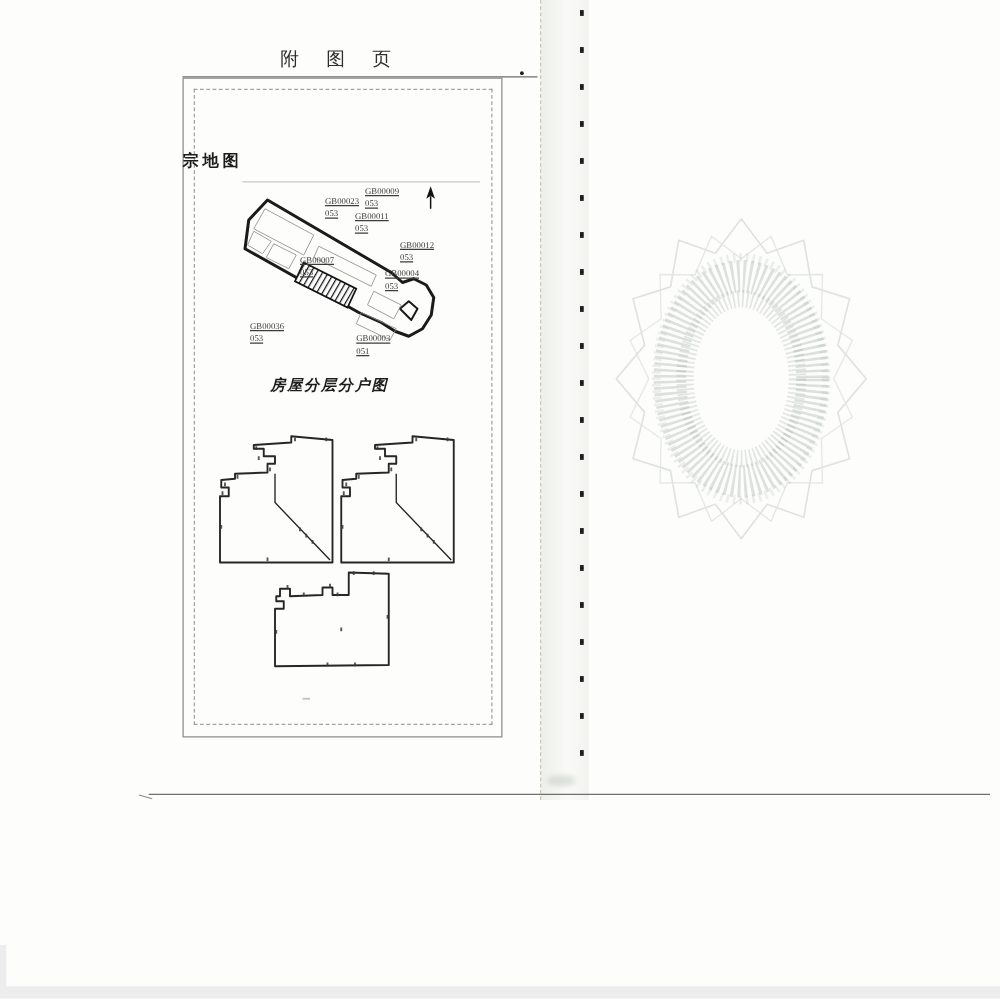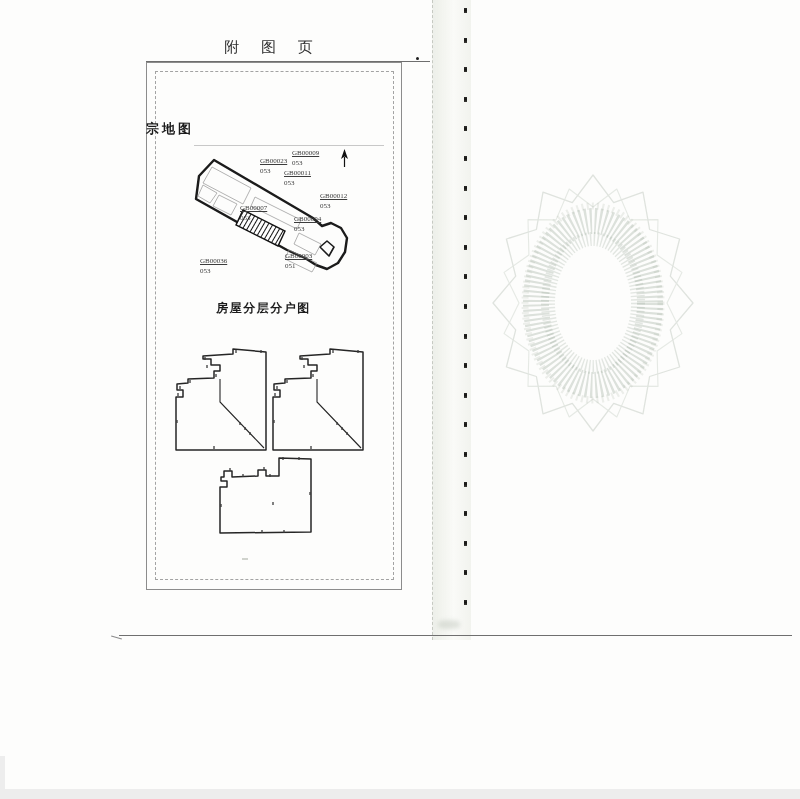--- a/index.html
+++ b/index.html
@@ -11,25 +11,25 @@
   .rule-top{position:absolute;left:146px;top:61px;width:284px;height:1px;background:#6e6e6e;}
   .tiny-dot{position:absolute;left:416px;top:57px;width:3px;height:3px;background:#1d1d1d;border-radius:50%;}
   
   .solid-box{position:absolute;left:146px;top:62px;width:254px;height:526px;border:1px solid #8c8c8c;background:transparent;}
   .dashed-box{position:absolute;left:155px;top:71px;width:237px;height:507px;border:1px dashed #a3a3a3;}
   
   .map-title{position:absolute;left:146px;top:120px;width:254px;text-align:left;
     font-size:13px;font-weight:bold;color:#1c1c1c;letter-spacing:3px;}
   .crease{position:absolute;left:194px;top:145px;width:190px;height:1px;background:#9d9d9d;opacity:.55;}
   .floor-title{position:absolute;left:146px;top:300px;width:235px;text-align:center;
-    font-size:12px;font-weight:bold;color:#1c1c1c;letter-spacing:1.5px;}
+    font-size:12px;font-weight:bold;color:#1c1c1c;letter-spacing:1.5px;font-style:italic;}
   
   .plabel{position:absolute;width:32px;font-size:7px;line-height:1.45;color:#3c3c3c;text-align:left;}
   .plabel .code{display:block;text-decoration:underline;white-space:nowrap;}
-  .plabel .num{display:block;}
+  .plabel .num{display:block;text-decoration:underline;}
   
   .overlay{position:absolute;left:0;top:0;width:800px;height:799px;pointer-events:none;}
   
   .gutter{position:absolute;left:432px;top:0;width:38px;height:640px;
     background:linear-gradient(90deg,rgba(224,228,218,.55),rgba(238,240,233,.25) 55%,rgba(229,232,223,.45));
     border-left:1px dashed #c6c9c2;}
   .stitches{position:absolute;left:464px;top:8px;width:3px;height:612px;
     background:repeating-linear-gradient(180deg,#2e2d2b 0px,#151513 2.5px,#3a3935 5px,
       rgba(0,0,0,0) 5px,rgba(0,0,0,0) 29.6px);}
   .smudge{position:absolute;left:438px;top:620px;width:22px;height:9px;background:#aeb6aa;
@@ -123,29 +123,29 @@
     <span class="num">053</span>
   </div>
   <div class="plabel" style="left:320px;top:191px">
     <span class="code">GB00012</span>
     <span class="num">053</span>
   </div>
   <div class="plabel" style="left:240px;top:203px">
     <span class="code">GB00007</span>
     <span class="num">053</span>
   </div>
-  <div class="plabel" style="left:294px;top:214px">
+  <div class="plabel" style="left:308px;top:214px">
     <span class="code">GB00004</span>
     <span class="num">053</span>
   </div>
   <div class="plabel" style="left:200px;top:256px">
     <span class="code">GB00036</span>
     <span class="num">053</span>
   </div>
-  <div class="plabel" style="left:285px;top:251px">
+  <div class="plabel" style="left:285px;top:266px">
     <span class="code">GB00003</span>
     <span class="num">051</span>
   </div>
 
   <div class="gutter"></div>
   <div class="stitches"></div>
   <div class="smudge"></div>
 
   <div class="bottom-rule"></div>
   <div class="rule-curl"></div>

